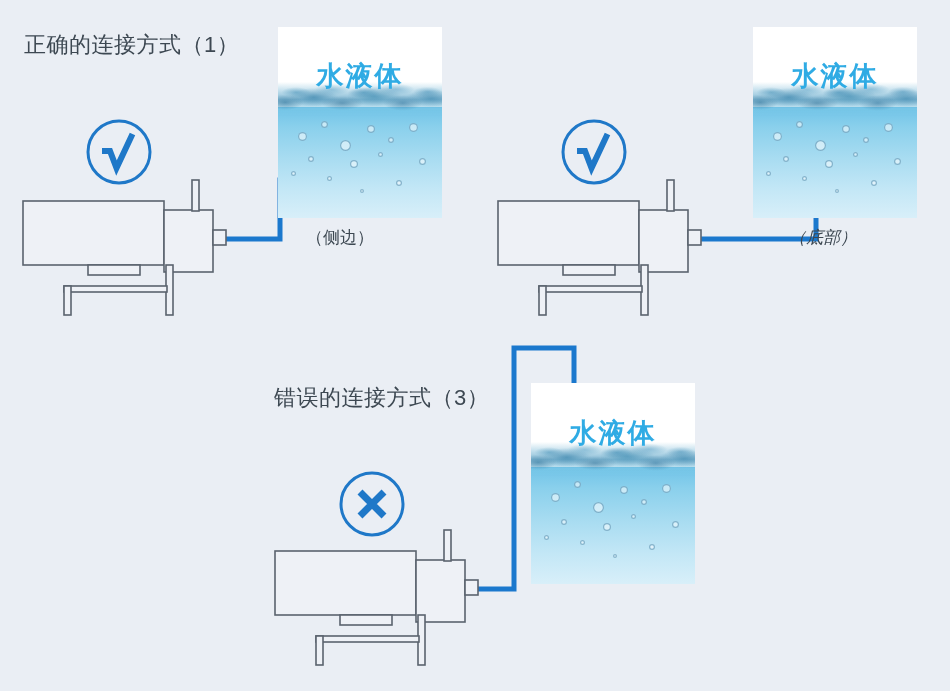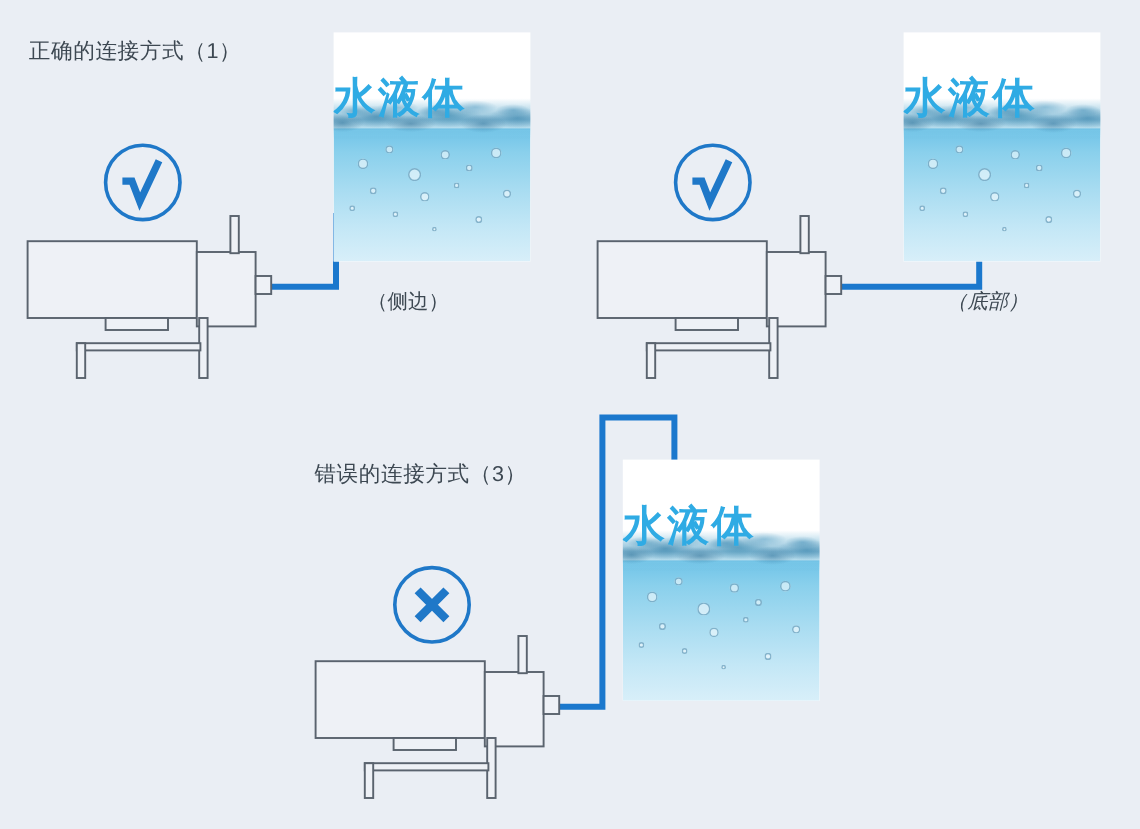--- a/index.html
+++ b/index.html
@@ -9,26 +9,26 @@
     background:#eaeef4;
     font-family:"Liberation Sans","DejaVu Sans",sans-serif;
     position:relative;overflow:hidden;
   }
   .stage{position:absolute;inset:0;}
 
   
   .panel{position:absolute;}
   #panel-1{left:0;top:0;width:475px;height:345px;}
   #panel-2{left:475px;top:0;width:475px;height:345px;}
-  #panel-3{left:244px;top:340px;width:470px;height:351px;}
+  #panel-3{left:256px;top:340px;width:470px;height:351px;}
 
   
   .panel-title{
     position:absolute;
-    font-size:18px;
+    font-size:22px;
     color:#3d4852;
     letter-spacing:.5px;
     white-space:nowrap;
     font-family:"Liberation Sans","DejaVu Sans",sans-serif;
   }
   #panel-1 .panel-title{left:24px;top:30px;}
   #panel-2 .panel-title{left:24px;top:30px;}
   #panel-3 .panel-title{left:18px;top:43px;}
 
   
@@ -43,21 +43,22 @@
     position:absolute;
     background:#ffffff;
     overflow:hidden;
   }
   #panel-1 .tank{left:278px;top:27px;width:164px;height:191px;}
   #panel-2 .tank{left:278px;top:27px;width:164px;height:191px;}
   #panel-3 .tank{left:275px;top:43px;width:164px;height:201px;}
 
   .tank-label{
     position:absolute;left:0;right:0;top:16%;
-    font-size:35px;
+    text-align:center;
+    font-size:27px;
     font-weight:700;
     color:#2fabe4;
     letter-spacing:2px;
     z-index:4;
     font-family:"Liberation Sans","DejaVu Sans",sans-serif;
   }
   
   .water-body{
     position:absolute;left:0;right:0;bottom:0;
     height:58%;
@@ -95,21 +96,20 @@
     position:absolute;display:block;border-radius:50%;
     background:rgba(255,255,255,.55);
     box-shadow:inset 0 0 0 1.2px rgba(56,128,166,.55);
   }
 
   
   .tank-caption{
     position:absolute;
     font-size:17px;color:#3d4852;white-space:nowrap;
     font-family:"Liberation Sans","DejaVu Sans",sans-serif;
-    margin-top:14px;
   }
   #panel-1 .tank-caption{left:306px;top:226px;}
   #panel-2 .tank-caption{left:314px;top:226px;font-style:italic;}
 
   
   .pump{position:absolute;}
   #panel-1 .pump{left:22px;top:180px;}
   #panel-2 .pump{left:22px;top:180px;}
   #panel-3 .pump{left:18px;top:190px;}
   .pump svg{display:block;overflow:visible;}

